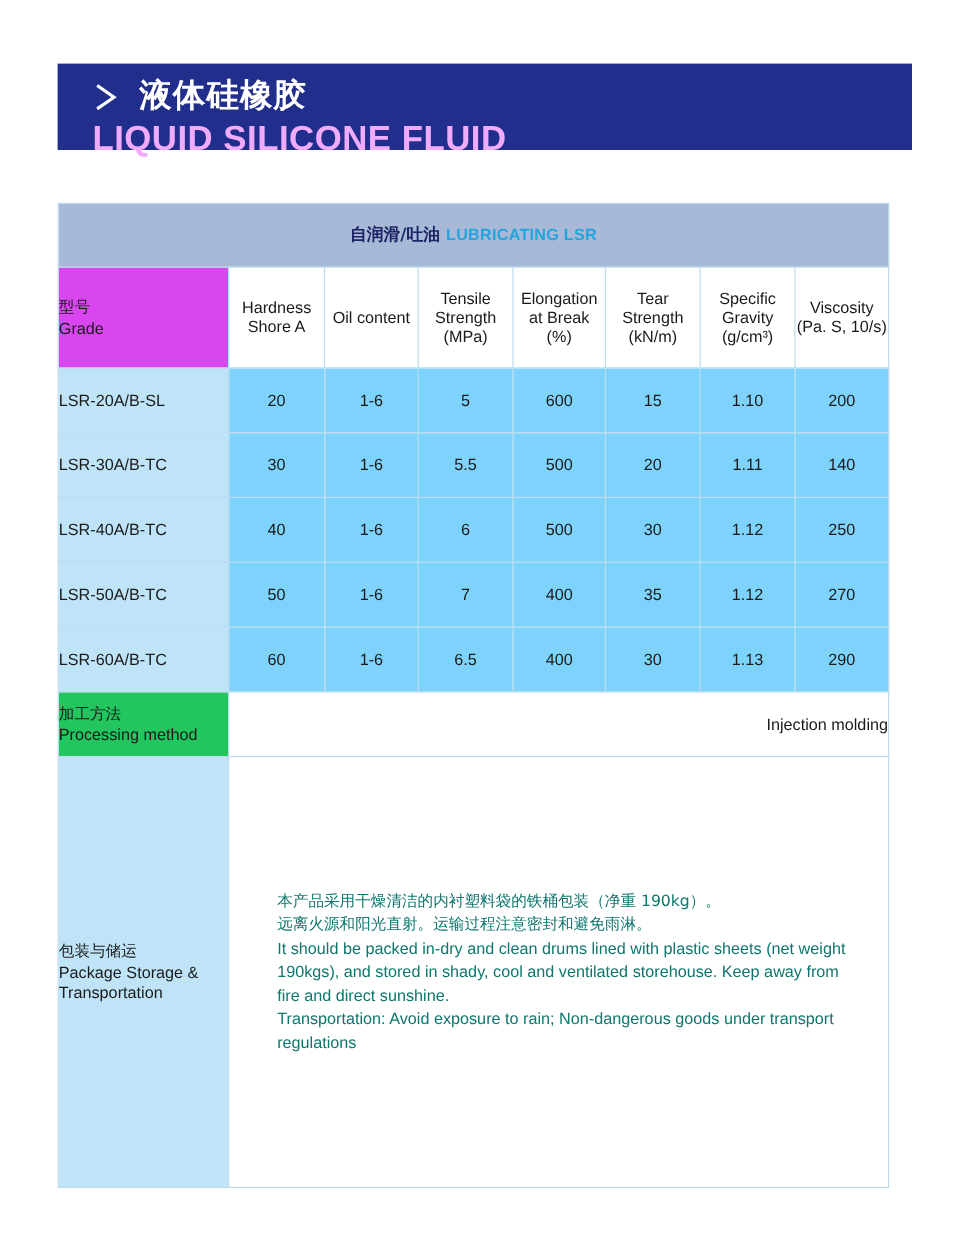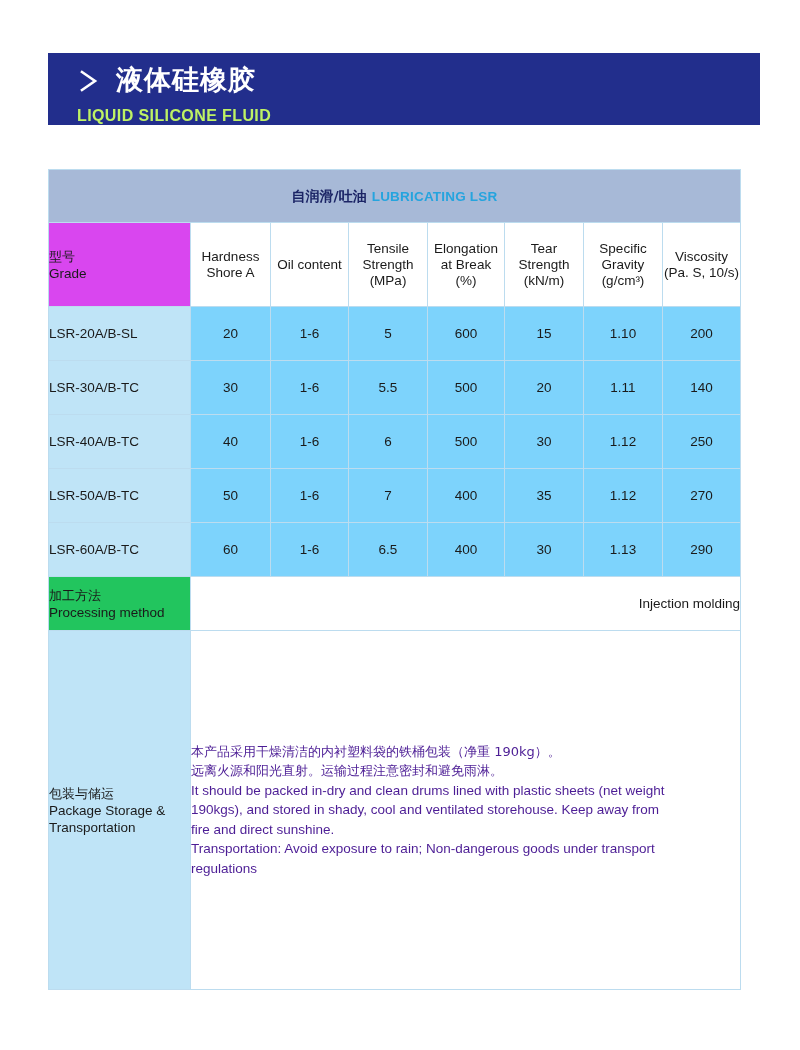--- a/index.html
+++ b/index.html
@@ -49,22 +49,22 @@
   .banner-cn {
     color: #ffffff;
     font-size: 27px;
     line-height: 32px;
     font-weight: 700;
     letter-spacing: 1px;
     font-family: "DejaVu Sans", "Liberation Sans", sans-serif;
     white-space: nowrap;
   }
   .banner-en {
-    color: #bef264;
-    font-size: 16px;
+    color: #f0abfc;
+    font-size: 29px;
     line-height: 26px;
     font-weight: 700;
     letter-spacing: 0.4px;
     margin-top: 7px;
     margin-left: 1px;
     white-space: nowrap;
   }
 
   
   .tbl {
@@ -163,21 +163,22 @@
   }
   .pkg-body {
     background: #ffffff;
     text-align: left;
     padding: 0 16px 0 13px;
     vertical-align: middle;
   }
   .pkg-para {
     font-size: 13.5px;
     line-height: 19.5px;
-    color: #4c1d95;
+    color: #0f766e;
+    padding-left: 40px;
   }
   .pkg-para .cnline {
     font-family: "DejaVu Sans", "Liberation Sans", sans-serif;
     font-size: 13px;
   }
 </style>
 </head>
 <body>
 
 <div class="page">

